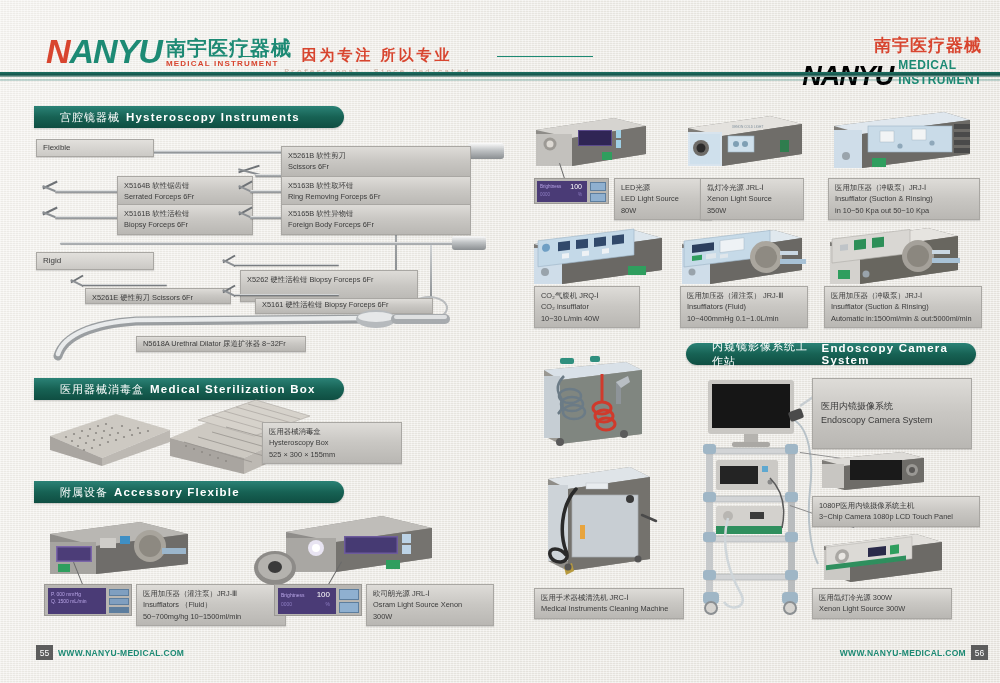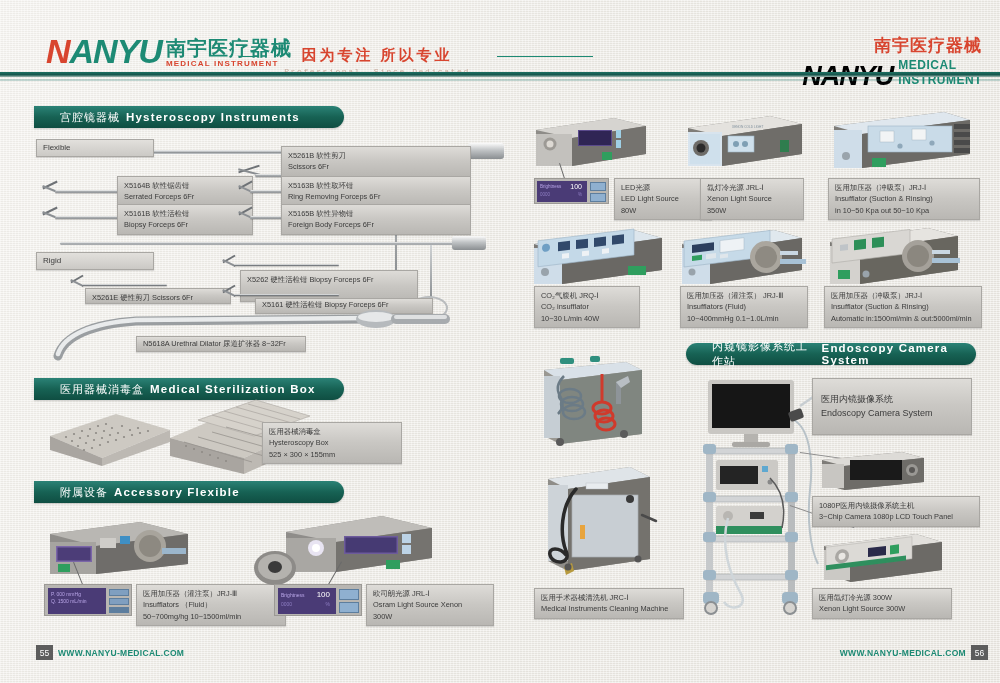--- a/index.html
+++ b/index.html
@@ -645,21 +645,21 @@
 
     <path d="M104 42 C 118 50, 124 78, 120 112 C 117 140, 120 170, 128 186" stroke="#b8c2c8" stroke-width="2" fill="none"></path>
     <rect x="99" y="32" width="14" height="10" rx="2" fill="#4a4a4a" transform="rotate(-20 106 37)"></rect>
     <path d="M110 28 L 136 10" stroke="#c7cdd1" stroke-width="2.4"></path>
   </svg>
 
   <div class="leadw" style="left:818px;top:398px;width:46px;transform:rotate(-16deg);"></div>
   <div class="leadw" style="left:800px;top:452px;width:62px;transform:rotate(8deg);"></div>
   <div class="leadw" style="left:790px;top:505px;width:68px;transform:rotate(19deg);"></div>
 
-  <div class="plate" style="left:812px;top:378px;width:160px;padding:13px 8px;font-size:9px;line-height:1.6;">
+  <div class="plate" style="left:812px;top:378px;width:160px;padding:20px 8px;font-size:9px;line-height:1.6;">
     <span class="l">医用内镜摄像系统</span>
     <span class="l">Endoscopy Camera System</span>
   </div>
 
   <svg style="position:absolute;left:818px;top:446px;" width="120" height="46">
     <polygon points="4,14 84,6 106,12 106,36 26,44 4,38" fill="#7e7c78"></polygon>
     <polygon points="4,14 84,6 106,12 26,20" fill="#dddbd7"></polygon>
     <polygon points="26,20 106,12 106,36 26,44" fill="#6e6c68"></polygon>
     <rect x="4" y="18" width="22" height="24" fill="#c8c6c2"></rect>
     <rect x="32" y="14" width="52" height="20" fill="#1a1a1a"></rect>

